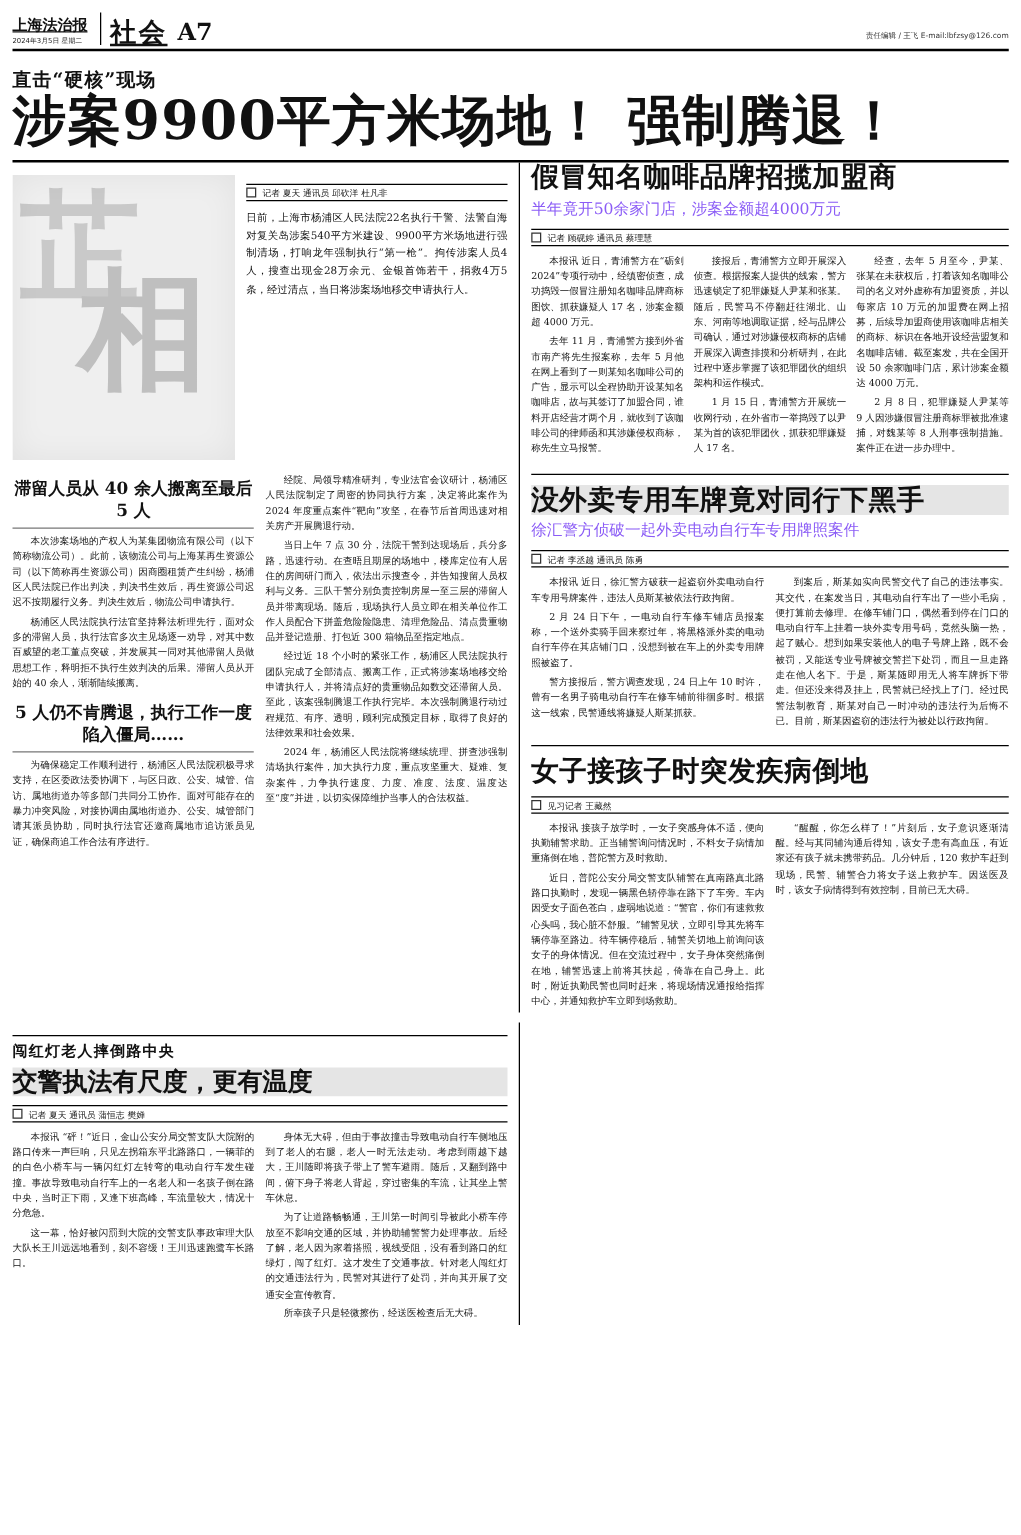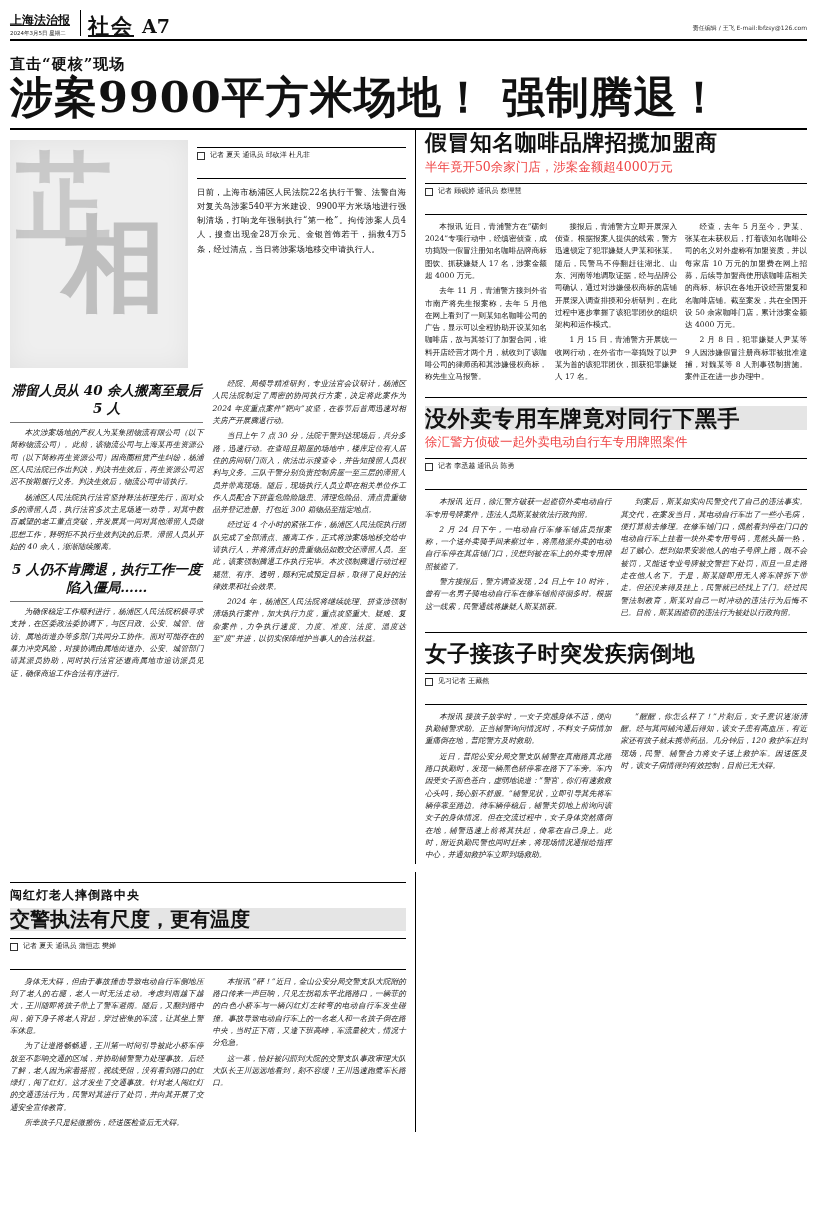--- a/index.html
+++ b/index.html
@@ -24,33 +24,33 @@
 
   
   .cols{display:flex;margin-top:0;}
   .colL{width:400px;}
   .vdiv{width:1px;background:#000;margin:0 9px;}
   .colR{width:386px;}
 
   
   .h-main{font-family:"DejaVu Serif","Liberation Serif",serif;font-weight:bold;line-height:1.12;}
   .h2{font-size:22px;letter-spacing:0.5px;}
-  .h2s{font-size:12.5px;color:#ef4444;margin-top:4px;font-family:"DejaVu Serif","Liberation Serif",serif;}
+  .h2s{font-size:12.5px;color:#8b5cf6;margin-top:4px;font-family:"DejaVu Serif","Liberation Serif",serif;}
   .h3{font-size:13.5px;font-weight:bold;font-family:"DejaVu Serif","Liberation Serif",serif;text-align:center;}
   .shade{background:#e5e5e5;}
 
   
-  .byline{font-size:7px;color:#222;border-top:1px solid #000;border-bottom:1px solid #000;padding:2px 0 18px 0;margin:7px 0 6px 0;display:flex;align-items:flex-end;gap:5px;}
+  .byline{font-size:7px;color:#222;border-top:1px solid #000;border-bottom:1px solid #000;padding:2px 0 0 0;margin:7px 0 6px 0;display:flex;align-items:flex-start;gap:5px;}
   .byline .bx{display:inline-block;width:6px;height:6px;border:1px solid #333;}
 
   
   .body{font-family:"DejaVu Serif","Liberation Serif",serif;font-size:7.6px;line-height:1.62;text-align:justify;color:#141414;}
   .body p{margin:0 0 3px 0;text-indent:1.9em;}
   .two{display:flex;gap:9px;}
-  .two>div{flex:1;font-style:italic;}
+  .two>div{flex:1;}
   .three{display:flex;gap:8px;}
   .three>div{flex:1;}
 
   
   .calli{width:178px;height:228px;background:#efefef;position:relative;overflow:hidden;border:0;}
   .calli .g1,.calli .g2{position:absolute;font-family:"DejaVu Serif","Liberation Serif",serif;color:#c9c9c9;font-weight:bold;}
   .calli .g1{font-size:96px;left:6px;top:-6px;}
   .calli .g2{font-size:104px;left:52px;top:56px;color:#bfbfbf;}
   .calli:after{content:"";position:absolute;inset:0;box-shadow:inset 0 0 26px rgba(0,0,0,.06);}
   .rule-thin{border-bottom:1px solid #777;}
@@ -117,21 +117,21 @@
           <div class="h3 mt8">5 人仍不肯腾退，执行工作一度陷入僵局……</div>
           <div class="rule-thin mt4"></div>
           <div class="body mt4">
             <p>为确保稳定工作顺利进行，杨浦区人民法院积极寻求支持，在区委政法委协调下，与区日政、公安、城管、信访、属地街道办等多部门共同分工协作。面对可能存在的暴力冲突风险，对接协调由属地街道办、公安、城管部门请其派员协助，同时执行法官还邀商属地市追访派员见证，确保商追工作合法有序进行。</p>
           </div>
         </div>
         <div>
           <div class="body">
             <p>经院、局领导精准研判，专业法官会议研计，杨浦区人民法院制定了周密的协同执行方案，决定将此案作为 2024 年度重点案件“靶向”攻坚，在春节后首周迅速对相关房产开展腾退行动。</p>
             <p>当日上午 7 点 30 分，法院干警到达现场后，兵分多路，迅速行动。在查晤且期屋的场地中，楼库定位有人居住的房间研门而入，依法出示搜查令，并告知搜留人员权利与义务。三队干警分别负责控制房屋一至三层的滞留人员并带离现场。随后，现场执行人员立即在相关单位作工作人员配合下拼盖危险险隐患、清理危险品、清点贵重物品并登记造册、打包近 300 箱物品至指定地点。</p>
-            <p>经过近 4 个小时的紧张工作，杨浦区人民法院执行团队完成了全部清点、搬离工作，正式将涉案场地移交给申请执行人，并将清点好的贵重物品如数交还滞留人员。至此，该案强制腾退工作执行完毕。本次强制腾退行动过程规范、有序、透明，顾利完成预定目标，取得了良好的法律效果和社会效果。</p>
+            <p>经过近 18 个小时的紧张工作，杨浦区人民法院执行团队完成了全部清点、搬离工作，正式将涉案场地移交给申请执行人，并将清点好的贵重物品如数交还滞留人员。至此，该案强制腾退工作执行完毕。本次强制腾退行动过程规范、有序、透明，顾利完成预定目标，取得了良好的法律效果和社会效果。</p>
             <p>2024 年，杨浦区人民法院将继续统理、拼查涉强制清场执行案件，加大执行力度，重点攻坚重大、疑难、复杂案件，力争执行速度、力度、准度、法度、温度达至“度”并进，以切实保障维护当事人的合法权益。</p>
           </div>
         </div>
       </div>
 
     </div>
 
     <div class="vdiv"></div>
 
     <div class="colR">
@@ -206,27 +206,27 @@
     <div class="colL">
       <div class="secrule"></div>
       <div class="kicker mt4" style="font-size:12px">闯红灯老人摔倒路中央</div>
       <div class="h-main h2b shade mt4">交警执法有尺度，更有温度</div>
       <div class="byline">
         <span class="bx"></span>
         <span>记者 夏天   通讯员 蒲恒志   樊婵</span>
       </div>
       <div class="two">
         <div class="body">
+          <p>本报讯 “砰！”近日，金山公安分局交警支队大院附的路口传来一声巨响，只见左拐箱东平北路路口，一辆菲的的白色小桥车与一辆闪红灯左转弯的电动自行车发生碰撞。事故导致电动自行车上的一名老人和一名孩子倒在路中央，当时正下雨，又逢下班高峰，车流量较大，情况十分危急。</p>
+          <p>这一幕，恰好被闪罰到大院的交警支队事政审理大队大队长王川远远地看到，刻不容缓！王川迅速跑鹭车长路口。</p>
+        </div>
+        <div class="body">
           <p>身体无大碍，但由于事故撞击导致电动自行车侧地压到了老人的右腿，老人一时无法走动。考虑到雨越下越大，王川随即将孩子带上了警车避雨。随后，又翻到路中间，俯下身子将老人背起，穿过密集的车流，让其坐上警车休息。</p>
           <p>为了让道路畅畅通，王川第一时间引导被此小桥车停放至不影响交通的区域，并协助辅警警力处理事故。后经了解，老人因为家着搭照，视线受阻，没有看到路口的红绿灯，闯了红灯。这才发生了交通事故。针对老人闯红灯的交通违法行为，民警对其进行了处罚，并向其开展了交通安全宣传教育。</p>
           <p>所幸孩子只是轻微擦伤，经送医检查后无大碍。</p>
         </div>
-        <div class="body">
-          <p>本报讯 “砰！”近日，金山公安分局交警支队大院附的路口传来一声巨响，只见左拐箱东平北路路口，一辆菲的的白色小桥车与一辆闪红灯左转弯的电动自行车发生碰撞。事故导致电动自行车上的一名老人和一名孩子倒在路中央，当时正下雨，又逢下班高峰，车流量较大，情况十分危急。</p>
-          <p>这一幕，恰好被闪罰到大院的交警支队事政审理大队大队长王川远远地看到，刻不容缓！王川迅速跑鹭车长路口。</p>
-        </div>
       </div>
     </div>
     <div class="vdiv"></div>
     <div class="colR"></div>
   </div>
 
 </div>
 
 </body></html>

